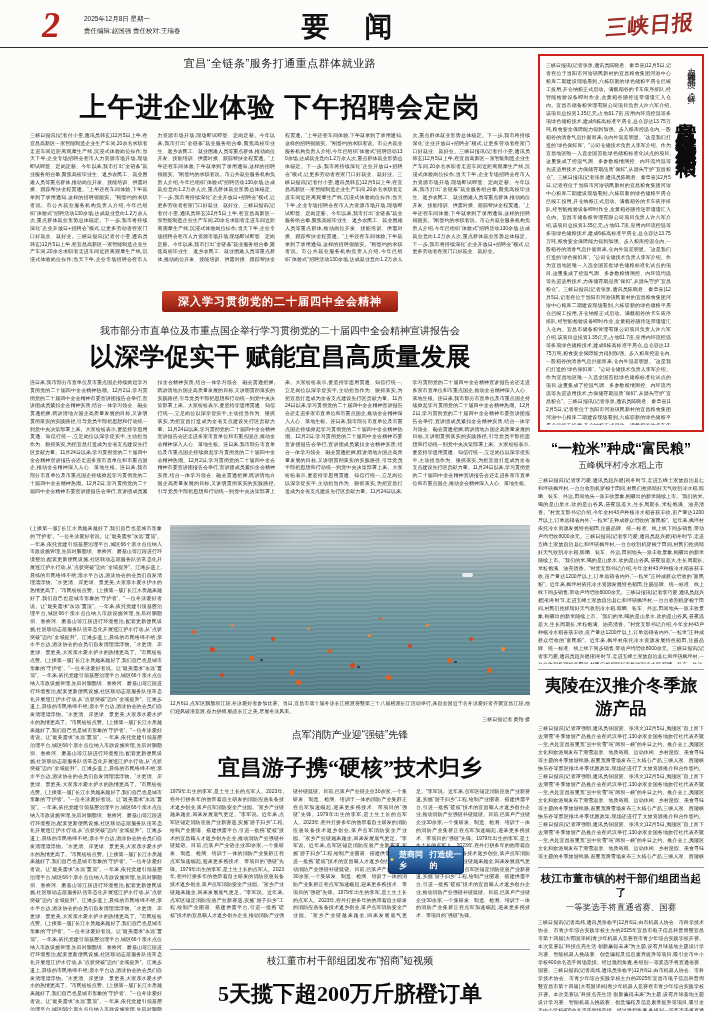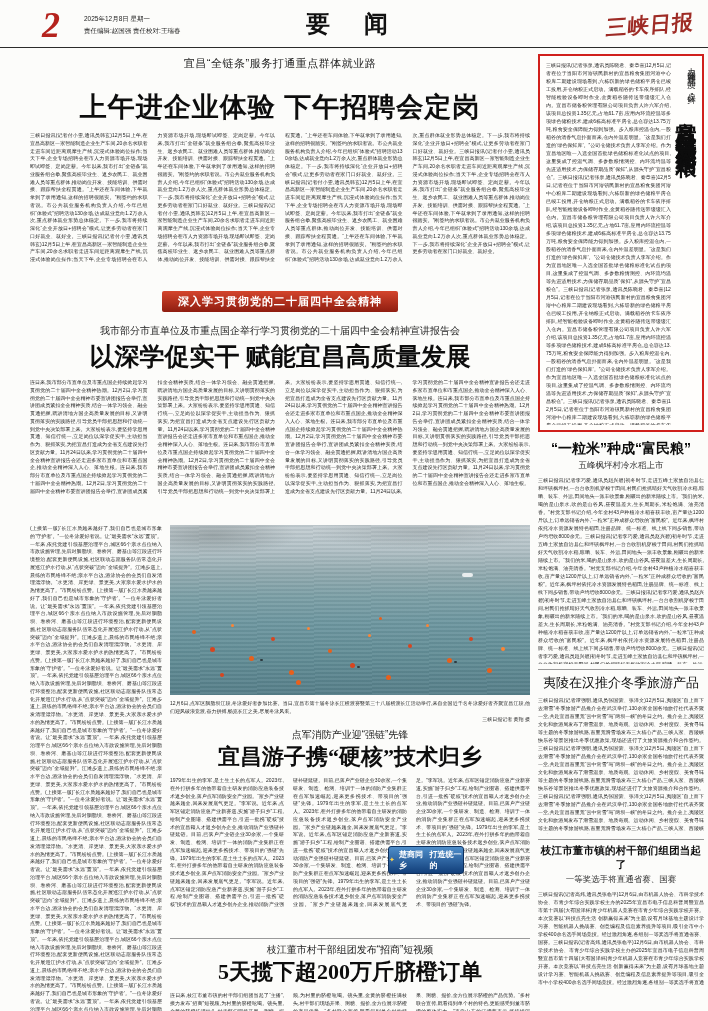--- a/index.html
+++ b/index.html
@@ -7,31 +7,31 @@
   .page {
     position:relative; width:708px; height:1011px; margin:0 auto;
     background:#fcfcfa; overflow:hidden;
     font-family:"Liberation Sans","DejaVu Sans",sans-serif; color:#1a1a1a;
     box-shadow:0 0 6px rgba(0,0,0,.35);
   }
   
   .header { position:absolute; left:0; top:0; width:708px; height:48px; border-bottom:1.5px solid #2b2b2b; }
   .page-num { position:absolute; left:42px; top:4px; font-family:"Liberation Serif",serif; font-weight:900; font-size:36px; color:#b5231d; font-style:italic; }
   .head-info { position:absolute; left:84px; top:13px; font-size:6.5px; line-height:1.8; color:#222; }
-  .section-title { position:absolute; left:0; right:0; top:8px; text-align:center; font-family:"Liberation Serif",serif; font-weight:900; font-size:24px; letter-spacing:14px; color:#111; }
+  .section-title { position:absolute; left:0; right:0; top:8px; text-align:center; font-family:"Liberation Serif",serif; font-weight:900; font-size:28px; letter-spacing:14px; color:#111; }
   .masthead { position:absolute; right:14px; top:11px; font-family:"Liberation Serif",serif; font-weight:900; font-size:21px; color:#9e2b25; transform:rotate(-4deg) skewX(-8deg); letter-spacing:1px; }
   
   .left-region  { position:absolute; left:30px; top:52px; width:500px; }
   .right-region { position:absolute; left:538px; top:54px; width:166px; height:951px; }
   
   .kicker   { text-align:center; font-size:11px; color:#222; letter-spacing:.5px; }
   .kicker-sm{ text-align:center; font-size:10px; color:#222; }
   .headline-xl { text-align:center; font-weight:900; font-size:27px; letter-spacing:1px; color:#0d0d0d; margin-top:18px; }
   .headline-lg { text-align:center; font-family:"Liberation Serif",serif; font-weight:900; font-size:25px; color:#0d0d0d; margin-top:2px; }
-  .headline-md { text-align:center; font-family:"Liberation Serif",serif; font-weight:900; font-size:22px; color:#0d0d0d; margin-top:0; }
+  .headline-md { text-align:center; font-family:"Liberation Serif",serif; font-weight:900; font-size:22px; color:#0d0d0d; margin-top:11px; }
   .bodytext { font-size:5px; line-height:1.55; text-align:justify; color:#262626; overflow:hidden; word-break:break-all; }
   .cols4 { columns:4; column-gap:10px; }
   .cols3 { columns:3; column-gap:9px; }
   .divider { border-top:1px solid #9a9a9a; margin:5px 0 4px; }
   
   .banner-badge-wrap { text-align:center; margin-top:17px; }
   .banner-badge { display:inline-block; background:linear-gradient(180deg,#d4452c,#8f1d10); color:#fff; font-weight:bold; font-size:11px; padding:3px 16px; letter-spacing:1px; border-radius:2px; }
   
   .main-row { display:flex; margin-top:8px; }
   .narrow-col { width:132px; margin-right:8px; height:543px; }
@@ -52,21 +52,21 @@
     background:linear-gradient(180deg,#4e8ecb,#123f7a); border:1px solid #0d2f5c; border-radius:3px;
     color:#fff; display:flex; align-items:center; justify-content:center; gap:4px; font-size:8px; font-weight:bold; }
   .blue-badge .spark { color:#ffd34d; font-size:7px; }
   
   .red-box { border:2px solid #d0201c; height:378px; padding:5px 4px 5px 6px; display:flex; background:#fffefc; }
   .red-box .grain-body { flex:1; font-size:5px; line-height:1.6; text-align:justify; color:#262626; overflow:hidden; word-break:break-all; padding-right:4px; }
   .vert-head { writing-mode:vertical-rl; text-orientation:upright; height:100%; display:flex; }
   .vert-kicker { font-size:8.5px; color:#222; letter-spacing:2px; margin-bottom:2px; }
   .vert-title { font-weight:900; font-size:21px; letter-spacing:2.5px; color:#0d0d0d; line-height:1.1; }
   .rc-headline { text-align:center; font-weight:900; font-size:14px; color:#0d0d0d; }
-  .rc-headline-sm { text-align:center; font-weight:400; font-size:13px; color:#0d0d0d; }
+  .rc-headline-sm { text-align:center; font-weight:700; font-size:17px; color:#0d0d0d; }
   .rc-headline-xs { text-align:center; font-weight:900; font-size:10.5px; color:#0d0d0d; letter-spacing:.2px; }
   .rc-sub { text-align:center; font-size:8.5px; color:#333; margin-top:2px; }
   .rc-body { font-size:5px; line-height:1.6; text-align:justify; color:#262626; overflow:hidden; word-break:break-all; margin-top:4px; }
 </style>
 </head>
 <body>
 
 <div class="page">
 
   <div class="header">

